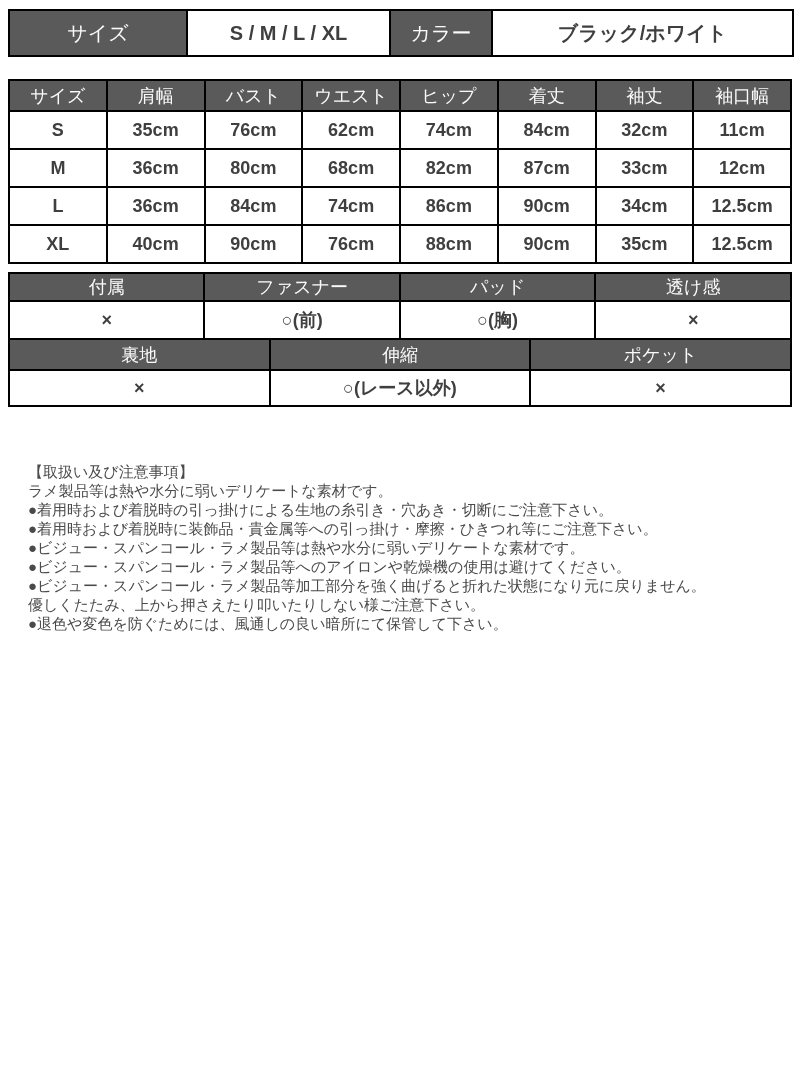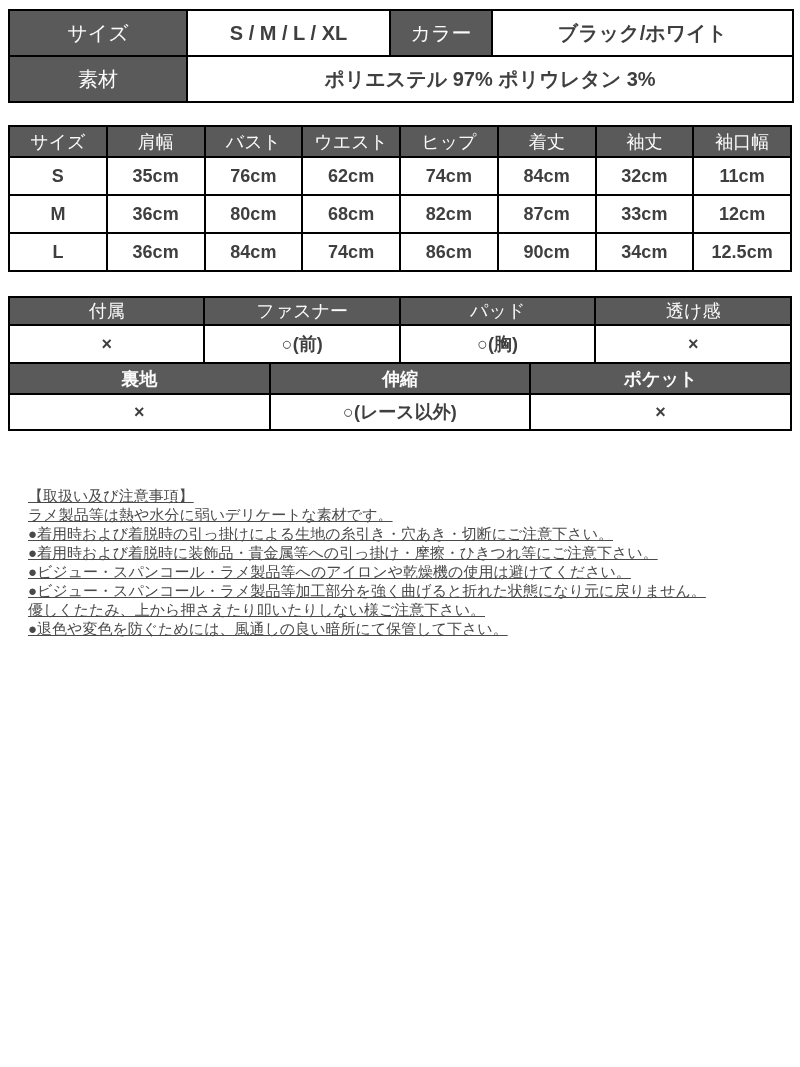--- a/index.html
+++ b/index.html
@@ -38,60 +38,55 @@
     font-weight: normal;
   }
   
   .spec { margin-top: 9px; }
   .spec td, .spec th { height: 44px; font-size: 20px; }
   
   .sizes { margin-top: 22px; }
   .sizes th { height: 29px; font-size: 18px; }
   .sizes td { height: 36px; font-size: 18px; }
   
-  .feat { margin-top: 24px; }
+  .feat { margin-top: 8px; }
   .feat col { width: 8.3333%; }
   .feat th { font-size: 18px; }
   .feat td { font-size: 18px; }
   .feat .r1h th { height: 26px; }
   .feat .r1v td { height: 36px; }
-  .feat .r2h th { height: 29px; font-weight: bold; }
+  .feat .r2h th { height: 29px; }
   .feat .r2v td { height: 34px; }
   
   .notes {
     margin: 55px 8px 0 28px;
     font-size: 15px;
     line-height: 19px;
     color: #4a4a4a;
     white-space: nowrap;
-    text-decoration: underline;
   }
 </style>
 </head>
 <body>
 
 <div class="page">
 
   <table class="spec">
     <colgroup>
       <col style="width:178px">
         <col style="width:203px">
         <col style="width:102px">
         <col style="width:301px">
     </colgroup>
     <tbody>
         <tr>
       <td class="hd">サイズ</td>
       <td>S / M / L / XL</td>
       <td class="hd">カラー</td>
       <td>ブラック/ホワイト</td>
-    </tr>
-    <tr>
-      <td class="hd">素材</td>
-      <td colspan="3">ポリエステル 97% ポリウレタン 3%</td>
     </tr>
   </tbody>
     </table>
 
   <table class="sizes">
     <tbody>
         <tr>
       <th class="hd">サイズ</th>
       <th class="hd">肩幅</th>
       <th class="hd">バスト</th>
@@ -122,20 +117,30 @@
       <td>12cm</td>
     </tr>
     <tr>
       <td>L</td>
       <td>36cm</td>
       <td>84cm</td>
       <td>74cm</td>
       <td>86cm</td>
       <td>90cm</td>
       <td>34cm</td>
+      <td>12.5cm</td>
+    </tr>
+    <tr>
+      <td>XL</td>
+      <td>40cm</td>
+      <td>90cm</td>
+      <td>76cm</td>
+      <td>88cm</td>
+      <td>90cm</td>
+      <td>35cm</td>
       <td>12.5cm</td>
     </tr>
   </tbody>
     </table>
 
   <table class="feat">
     <colgroup>
       <col>
         <col>
         <col>
@@ -173,19 +178,20 @@
       <td colspan="4">×</td>
     </tr>
   </tbody>
     </table>
 
   <div class="notes">
     <div>【取扱い及び注意事項】</div>
     <div>ラメ製品等は熱や水分に弱いデリケートな素材です。</div>
     <div>●着用時および着脱時の引っ掛けによる生地の糸引き・穴あき・切断にご注意下さい。</div>
     <div>●着用時および着脱時に装飾品・貴金属等への引っ掛け・摩擦・ひきつれ等にご注意下さい。</div>
+    <div>●ビジュー・スパンコール・ラメ製品等は熱や水分に弱いデリケートな素材です。</div>
     <div>●ビジュー・スパンコール・ラメ製品等へのアイロンや乾燥機の使用は避けてください。</div>
     <div>●ビジュー・スパンコール・ラメ製品等加工部分を強く曲げると折れた状態になり元に戻りません。</div>
     <div>優しくたたみ、上から押さえたり叩いたりしない様ご注意下さい。</div>
     <div>●退色や変色を防ぐためには、風通しの良い暗所にて保管して下さい。</div>
   </div>
 
 </div>
 
 </body></html>

